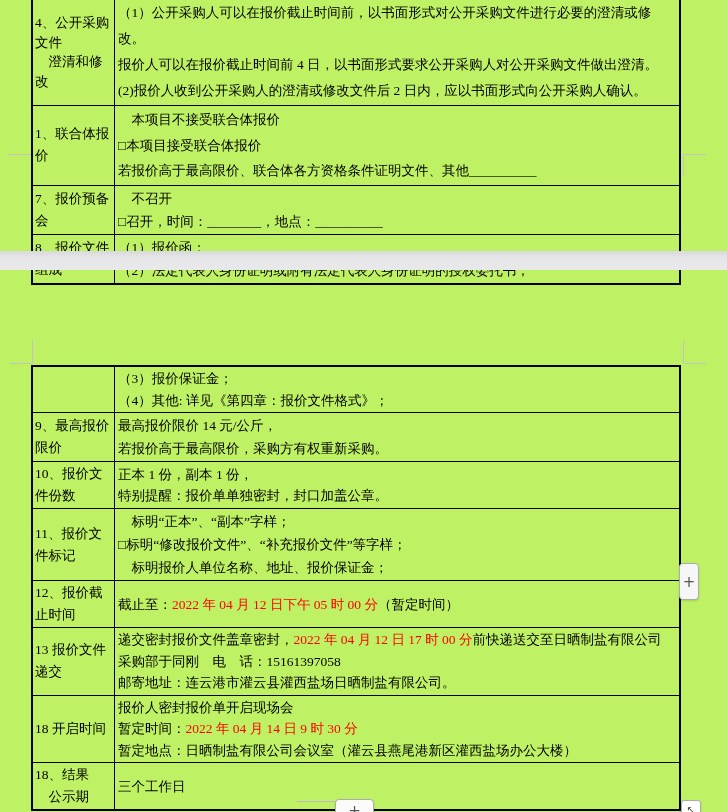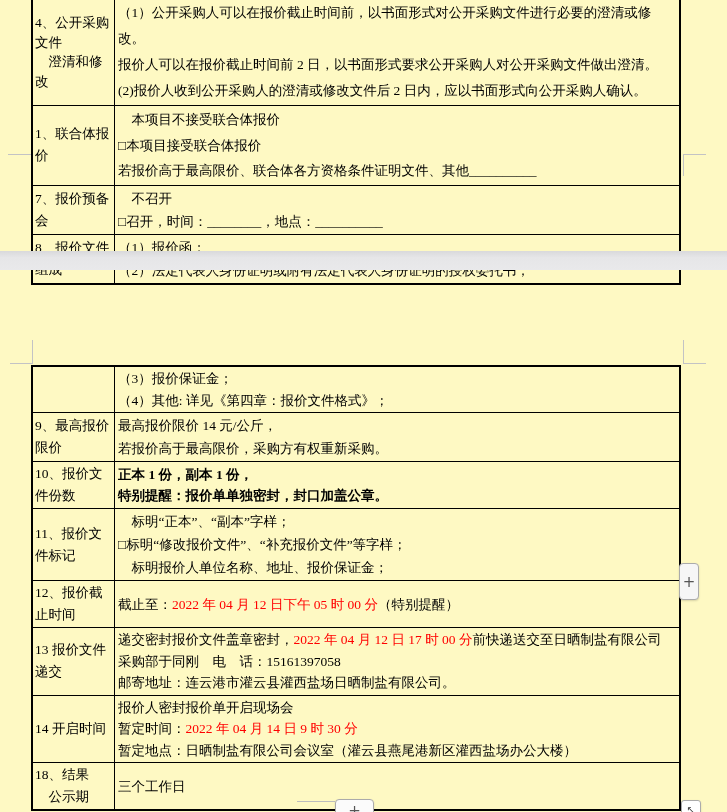--- a/index.html
+++ b/index.html
@@ -1,18 +1,18 @@
 <!DOCTYPE html>
 <html><head>
 <meta charset="utf-8">
 <style>
   html,body{margin:0;padding:0;}
   .canvas{
     position:relative; width:727px; height:812px; overflow:hidden;
-    background:#fef9c3;
+    background:#bef264;
     font-family:"Liberation Serif","DejaVu Serif",serif;
     font-size:13.5px; color:#000;
   }
   
   .page-gap{
     position:absolute; left:0; top:251px; width:727px; height:19px;
     background:linear-gradient(#d9d9db, #e6e6e8 35%, #e9e9eb);
   }
   
   .doc-table{position:absolute; left:31px;}
@@ -35,21 +35,21 @@
   .t0 tr.r1{height:77px}  .t0 tr.r1 td.content{line-height:25.5px}
   .t0 tr.r2{height:45px}  .t0 tr.r3{height:43px}
   .t1 tr.r0{height:41px}  .t1 tr.r0 td.content{line-height:21.5px}
   .t1 tr.r1{height:45px}
   .t1 tr.r2{height:42px}  .t1 tr.r2 td.content{line-height:21.5px}
   .t1 tr.r3{height:68px}
   .t1 tr.r4{height:42px}
   .t1 tr.r5{height:64px}  .t1 tr.r5 td.content{line-height:21.5px}
   .t1 tr.r6{height:62px}  .t1 tr.r6 td.content{line-height:21.5px}
   .t1 tr.r7{height:47px}
-  tr.bold td.content{font-weight:bold;}
+  tr.bold td.content{font-weight:normal;}
   .seg-red{color:#ff0000;}
   
   .mark{position:absolute; background:#c3c3c5;}
   
   .float-btn{
     position:absolute; box-sizing:border-box;
     background:#f6f6f6; border:1px solid #ababab; border-radius:4px;
     color:#555; display:flex; align-items:center; justify-content:center;
     font-family:"DejaVu Sans","Liberation Sans",sans-serif;
     box-shadow:0 1px 2px rgba(0,0,0,0.15);
@@ -67,21 +67,21 @@
   <div class="doc-table t0">
       <table>
         <tbody>
           <tr class="r0">
             <td class="label">4、公开采购
 文件
 　澄清和修
 改</td>
             <td class="content">
               <div><span class="">（1）公开采购人可以在报价截止时间前，以书面形式对公开采购文件进行必要的澄清或修改。</span></div>
-              <div><span class="">报价人可以在报价截止时间前 2 日，以书面形式要求公开采购人对公开采购文件做出澄清。</span></div>
+              <div><span class="">报价人可以在报价截止时间前 4 日，以书面形式要求公开采购人对公开采购文件做出澄清。</span></div>
               <div><span class="">(2)报价人收到公开采购人的澄清或修改文件后 2 日内，应以书面形式向公开采购人确认。</span></div>
             </td>
           </tr>
           <tr class="r1">
             <td class="label">1、联合体报
 价</td>
             <td class="content">
               <div><span class="">　本项目不接受联合体报价</span></div>
               <div><span class="">□本项目接受联合体报价</span></div>
               <div><span class="">若报价高于最高限价、联合体各方资格条件证明文件、其他__________</span></div>
@@ -150,34 +150,34 @@
             <td class="content">
               <div><span class="">　标明“正本”、“副本”字样；</span></div>
               <div><span class="">□标明“修改报价文件”、“补充报价文件”等字样；</span></div>
               <div><span class="">　标明报价人单位名称、地址、报价保证金；</span></div>
             </td>
           </tr>
           <tr class="r4">
             <td class="label">12、报价截
 止时间</td>
             <td class="content">
-              <div><span class="">截止至：</span><span class="seg-red">2022 年 04 月 12 日下午 05 时 00 分</span><span class="">（特别提醒）</span></div>
+              <div><span class="">截止至：</span><span class="seg-red">2022 年 04 月 12 日下午 05 时 00 分</span><span class="">（暂定时间）</span></div>
             </td>
           </tr>
           <tr class="r5">
             <td class="label">13 报价文件
 递交</td>
             <td class="content">
               <div><span class="">递交密封报价文件盖章密封，</span><span class="seg-red">2022 年 04 月 12 日 17 时 00 分</span><span class="">前快递送交至日晒制盐有限公司</span></div>
               <div><span class="">采购部于同刚　电　话：15161397058</span></div>
               <div><span class="">邮寄地址：连云港市灌云县灌西盐场日晒制盐有限公司。</span></div>
             </td>
           </tr>
           <tr class="r6">
-            <td class="label">14 开启时间</td>
+            <td class="label">18 开启时间</td>
             <td class="content">
               <div><span class="">报价人密封报价单开启现场会</span></div>
               <div><span class="">暂定时间：</span><span class="seg-red">2022 年 04 月 14 日 9 时 30 分</span></div>
               <div><span class="">暂定地点：日晒制盐有限公司会议室（灌云县燕尾港新区灌西盐场办公大楼）</span></div>
             </td>
           </tr>
           <tr class="r7">
             <td class="label">18、结果
 　公示期</td>
             <td class="content">

